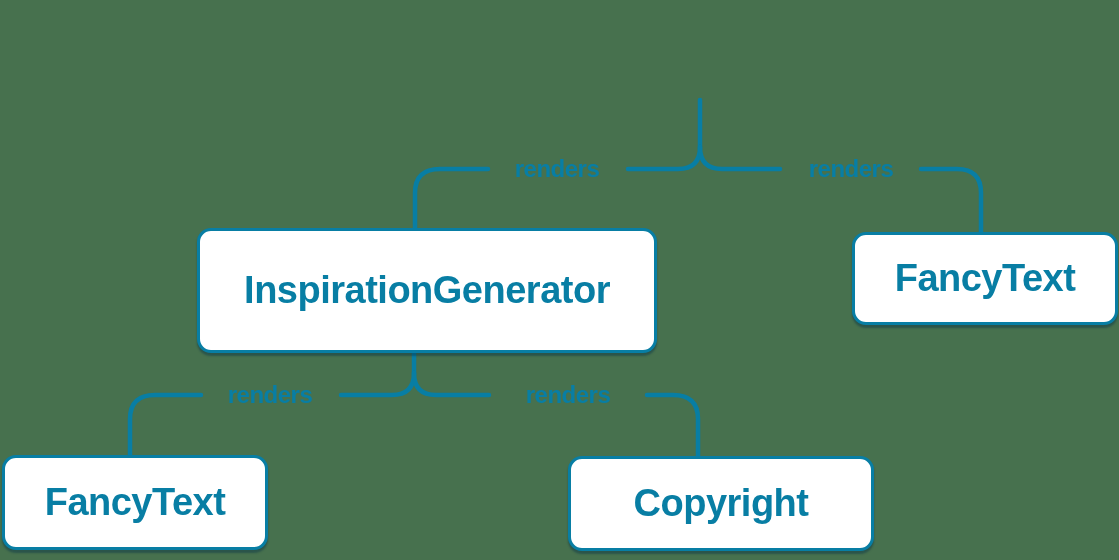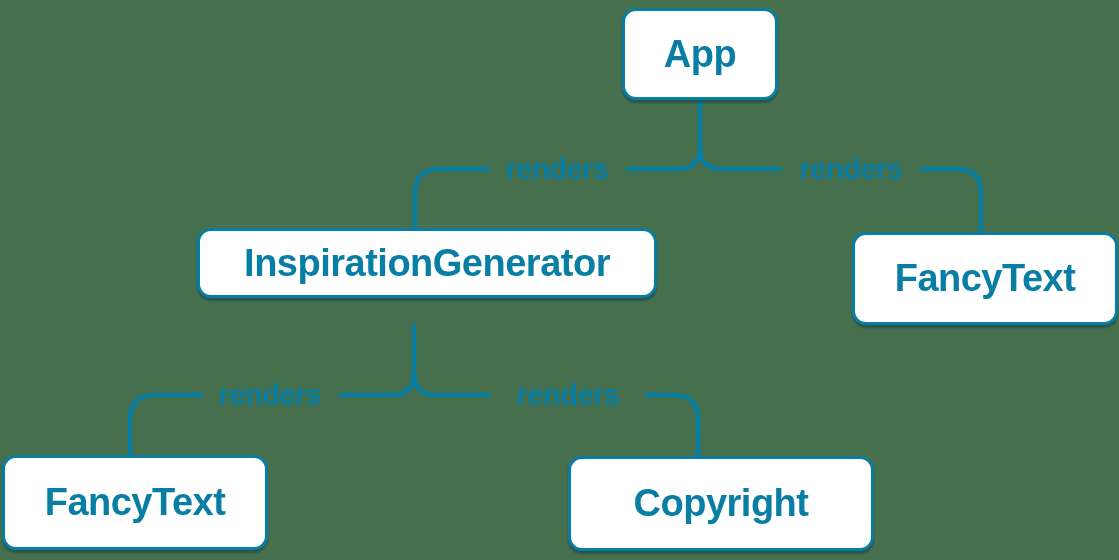--- a/index.html
+++ b/index.html
@@ -43,29 +43,29 @@
     justify-content: center;
   }
   .node .node-label {
     color: #087ea4;
     font-size: 38px;
     font-weight: 600;
     letter-spacing: -0.5px;
     white-space: nowrap;
   }
   .node-app                  { left: 622px; top: 8px;   width: 156px; height: 92px; }
-  .node-inspiration          { left: 197px; top: 228px; width: 460px; height: 70px; }
+  .node-inspiration          { left: 197px; top: 228px; width: 460px; height: 125px; }
   .node-fancytext-top        { left: 852px; top: 232px; width: 266px; height: 93px; }
   .node-fancytext-bottom     { left: 2px;   top: 455px; width: 266px; height: 95px; }
   .node-copyright            { left: 568px; top: 456px; width: 306px; height: 95px; }
   .edge-label {
     position: absolute;
     transform: translate(-50%, -50%);
     color: #087ea4;
-    font-size: 29px;
+    font-size: 24px;
     font-weight: 700;
     letter-spacing: -0.5px;
     white-space: nowrap;
   }
   .edge-label-1 { left: 557px; top: 169px; }
   .edge-label-2 { left: 851px; top: 169px; }
   .edge-label-3 { left: 270px; top: 395px; }
   .edge-label-4 { left: 568px; top: 395px; }
 </style>
 </head>
@@ -81,23 +81,20 @@
     <path d="M700 147 Q700 169 722 169 H780"></path>
     <path d="M921 169 H957 Q981 169 981 193 V232"></path>
 
     <path d="M414 326 V373"></path>
     <path d="M414 373 Q414 395 392 395 H341"></path>
     <path d="M201 395 H155 Q130 395 130 419 V455"></path>
     <path d="M414 373 Q414 395 436 395 H489"></path>
     <path d="M647 395 H673 Q698 395 698 419 V456"></path>
   </svg>
 
-  <div class="node node-app">
-    <span class="node-label">App</span>
-  </div>
 
   <div class="node node-inspiration">
     <span class="node-label">InspirationGenerator</span>
   </div>
 
   <div class="node node-fancytext-top">
     <span class="node-label">FancyText</span>
   </div>
 
   <div class="node node-fancytext-bottom">

